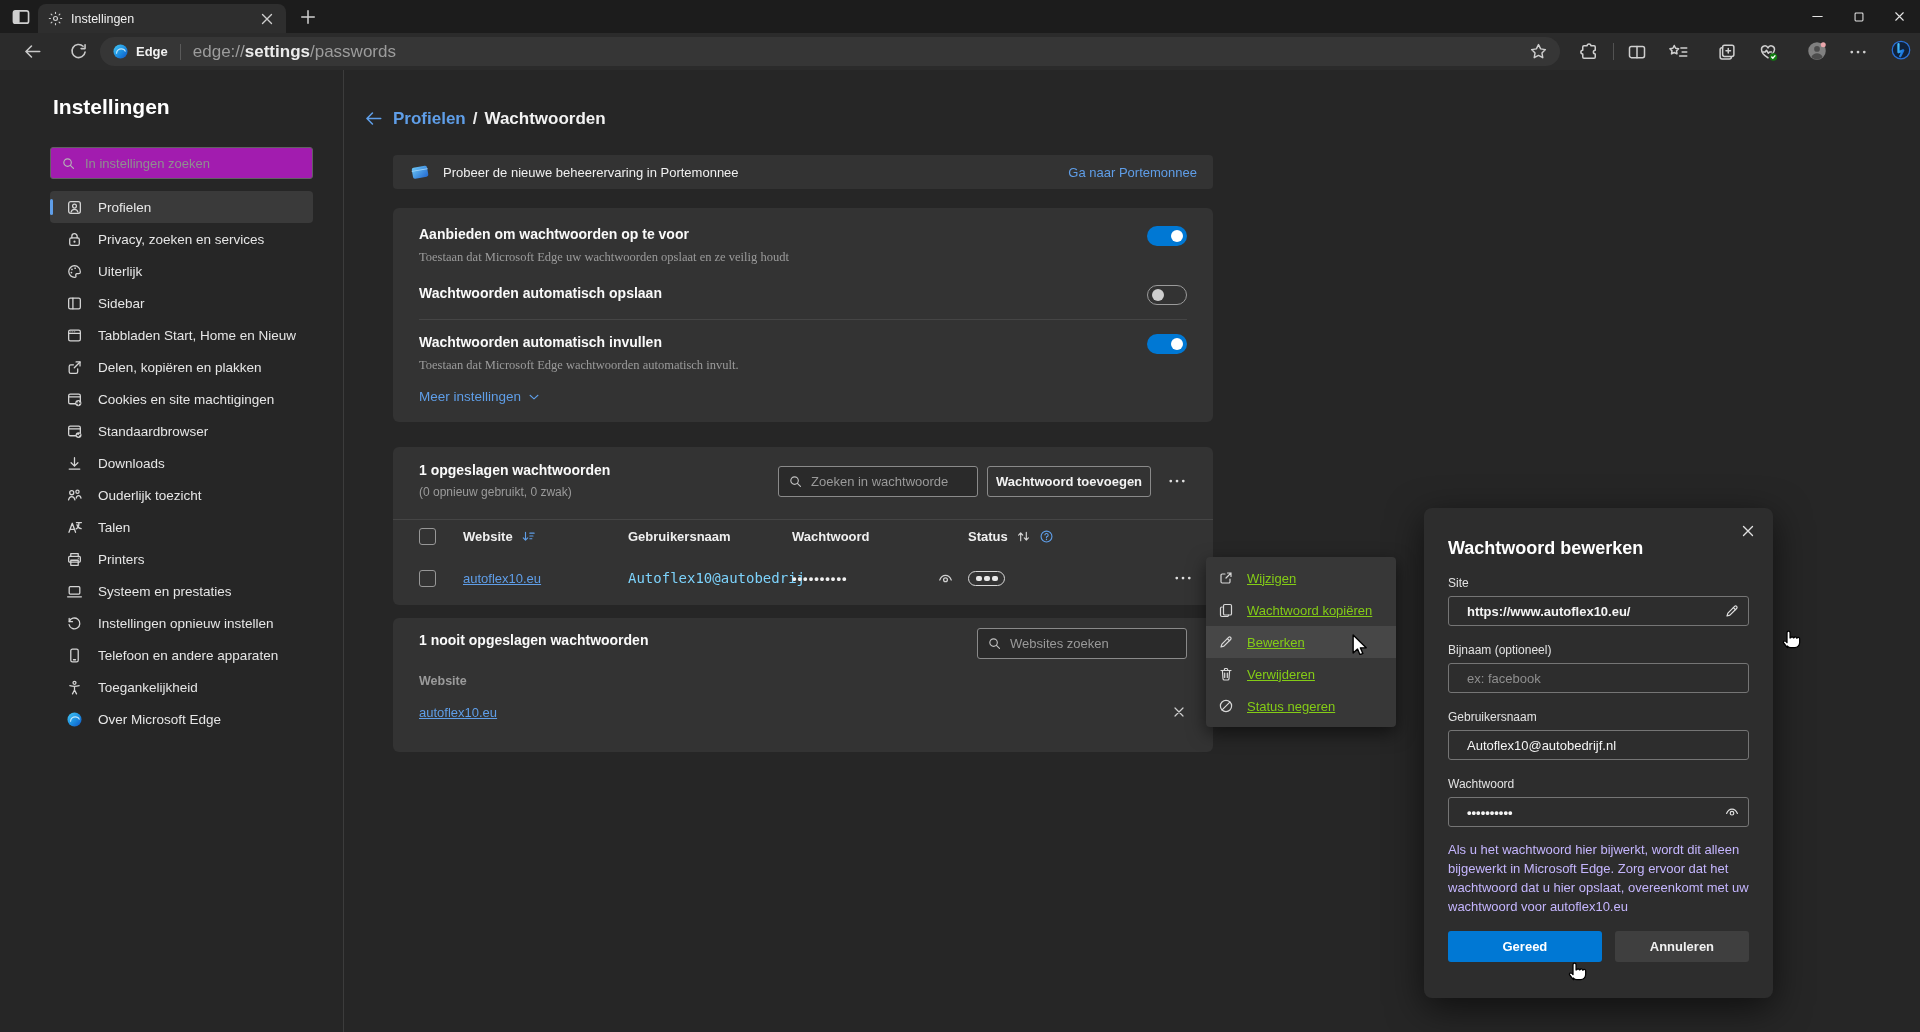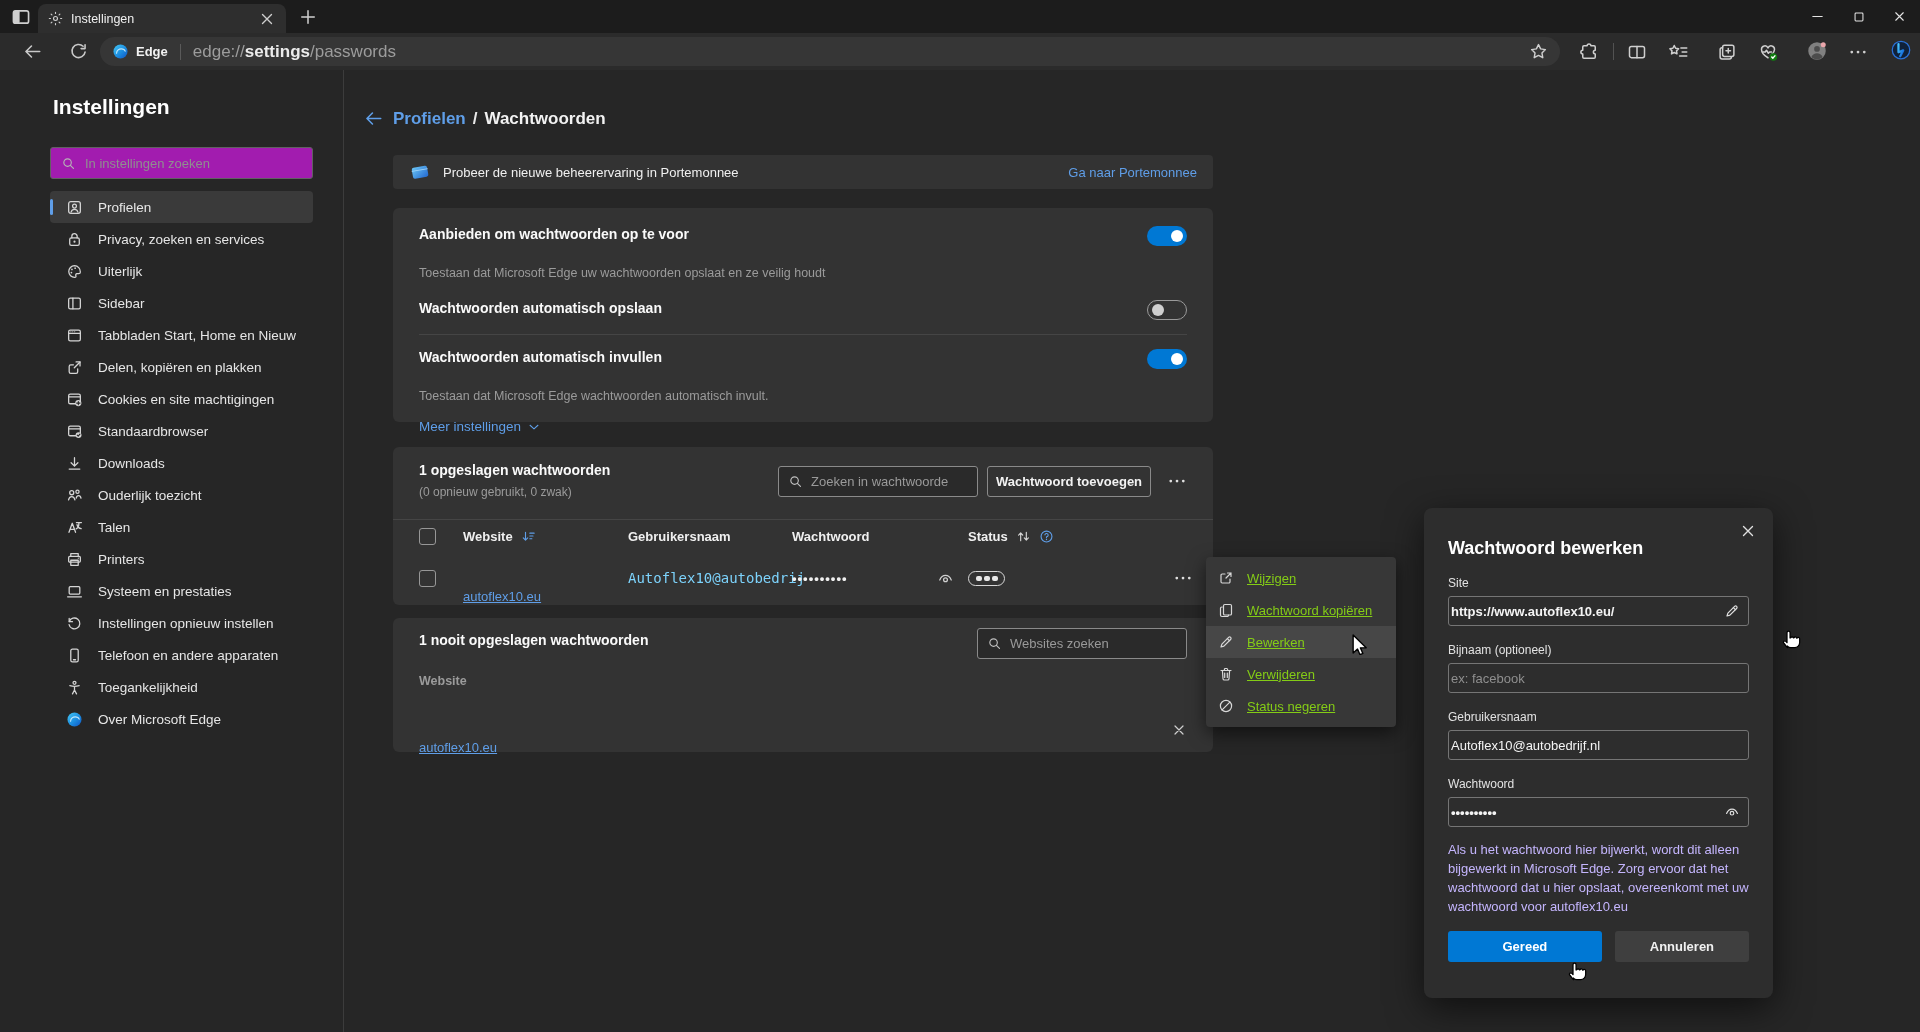--- a/index.html
+++ b/index.html
@@ -61,21 +61,21 @@
 
   .banner { position:absolute; left:50px; top:85px; width:820px; height:34px; background:#333333;
             border-radius:4px; display:flex; align-items:center; padding:0 16px; }
   .banner .txt { font-size:13px; color:#f0f0f0; margin-left:12px; }
   .banner .lnk { margin-left:auto; font-size:13px; color:#5f9ee8; }
 
   .card { position:absolute; left:50px; width:820px; background:#333333; border-radius:6px; }
   .card-settings { top:138px; height:214px; padding:18px 26px 0 26px; }
   .srow { display:flex; justify-content:space-between; align-items:flex-start; }
   .srow .t { font-size:14px; font-weight:bold; color:#fafafa; }
-  .srow .s { font-size:12.5px; color:#9b9b9b; margin-top:24px; }
+  .srow .s { font-size:12.5px; color:#9b9b9b; margin-top:8px;font-family:Liberation Serif, serif; }
   .hr { height:1px; background:#454545; margin:14px 0; }
   .toggle { position:relative; width:40px; height:20px; border-radius:10px; flex:0 0 auto; }
   .toggle.on { background:#0078d4; }
   .toggle.on::after { content:""; position:absolute; right:4px; top:4px; width:12px; height:12px;
                       border-radius:50%; background:#fff; }
   .toggle.off { border:1px solid #9a9a9a; }
   .toggle.off::after { content:""; position:absolute; left:4px; top:3px; width:12px; height:12px;
                        border-radius:50%; background:#cfcfcf; }
   .more-link { display:inline-flex; align-items:center; gap:6px; color:#5f9ee8; font-size:13.5px; margin-top:16px; }
   .more-link .ic { width:14px; height:14px; }
@@ -97,21 +97,21 @@
   .head-more { position:absolute; left:772px; top:24px; width:24px; height:20px; color:#e0e0e0; }
   .tbl-hr { height:1px; background:#454545; margin:0 0; }
   .trow { display:grid; grid-template-columns:44px 165px 164px 176px 150px 1fr; align-items:center; padding:0 0 0 26px; }
   .trow.hdr { height:32px; }
   .trow.body { height:52px; }
   .cb { width:17px; height:17px; border:1px solid #979797; border-radius:3px; background:transparent; }
   .col-h { display:flex; align-items:center; gap:8px; font-size:13px; font-weight:bold; color:#f0f0f0; }
   .col-h .ic { width:15px; height:15px; }
   .blue { color:#5f9ee8; }
   .lightic { color:#d8d8d8; }
-  .site-link { color:#5f9ee8; font-size:13px; text-decoration:underline;margin-top:36px; }
+  .site-link { color:#5f9ee8; font-size:13px; text-decoration:underline; }
   .uname { font-family:"DejaVu Sans Mono", monospace; font-size:14px; color:#7dd3fc; }
   .pwcell { display:flex; align-items:center; }
   .pwmask { font-size:13px; font-weight:bold; color:#f0f0f0; letter-spacing:1px; }
   .pwcell .eye { margin-left:auto; margin-right:14px; width:17px; height:17px; color:#d0d0d0; }
   .status-pill { width:37px; height:15px; border:1.5px solid #d8d8d8; border-radius:8px;
                  display:flex; align-items:center; justify-content:center; gap:2px; }
   .status-pill i { display:block; width:6px; height:5px; border-radius:2px; background:#e8e8e8; }
   .row-more { justify-self:end; margin-right:18px; width:24px; height:20px; color:#e0e0e0; }
 
   .card-never { top:548px; height:134px; padding:14px 26px 0 26px; }
@@ -129,21 +129,21 @@
   .mi.hl { background:#474747; }
 
   
   .dialog { position:absolute; left:1424px; top:508px; width:349px; height:490px; background:#2d2d2d;
             border-radius:8px; box-shadow:0 10px 36px rgba(0,0,0,.6); padding:0 24px; z-index:20; }
   .dlg-close { position:absolute; right:16px; top:14px; width:18px; height:18px; color:#e0e0e0; }
   .dlg-title { font-size:18px; font-weight:bold; color:#fff; padding-top:30px; }
   .f-label { font-size:12px; color:#e2e2e2; margin-top:17px; margin-bottom:6px; }
   .f-wrap { position:relative; }
   .tf { width:100%; height:30px; background:#2d2d2d; border:1px solid #757575; border-radius:3px;
-        color:#f4f4f4; font-size:13px; padding:0 2px; outline:none; font-family:"Liberation Sans",sans-serif; }
+        color:#f4f4f4; font-size:13px; padding:0 18px; outline:none; font-family:"Liberation Sans",sans-serif; }
   .tf::placeholder { color:#8f8f8f; }
   .tf.bold { font-weight:bold; }
   .f-icon { position:absolute; right:9px; top:7px; width:16px; height:16px; color:#e0e0e0; }
   .dlg-note { font-size:13px; color:#c4b5fd; line-height:1.45; margin-top:14px; }
   .dlg-btns { display:flex; gap:13px; margin-top:15px; }
   .btn { height:31px; border:none; border-radius:3px; font-size:13px; font-weight:bold;
          font-family:"Liberation Sans",sans-serif; display:flex; align-items:center; justify-content:center; }
   .btn-primary { width:180px; background:#0078d4; color:#fff; }
   .btn-secondary { width:157px; background:#3f3f3f; color:#f0f0f0; }
 

